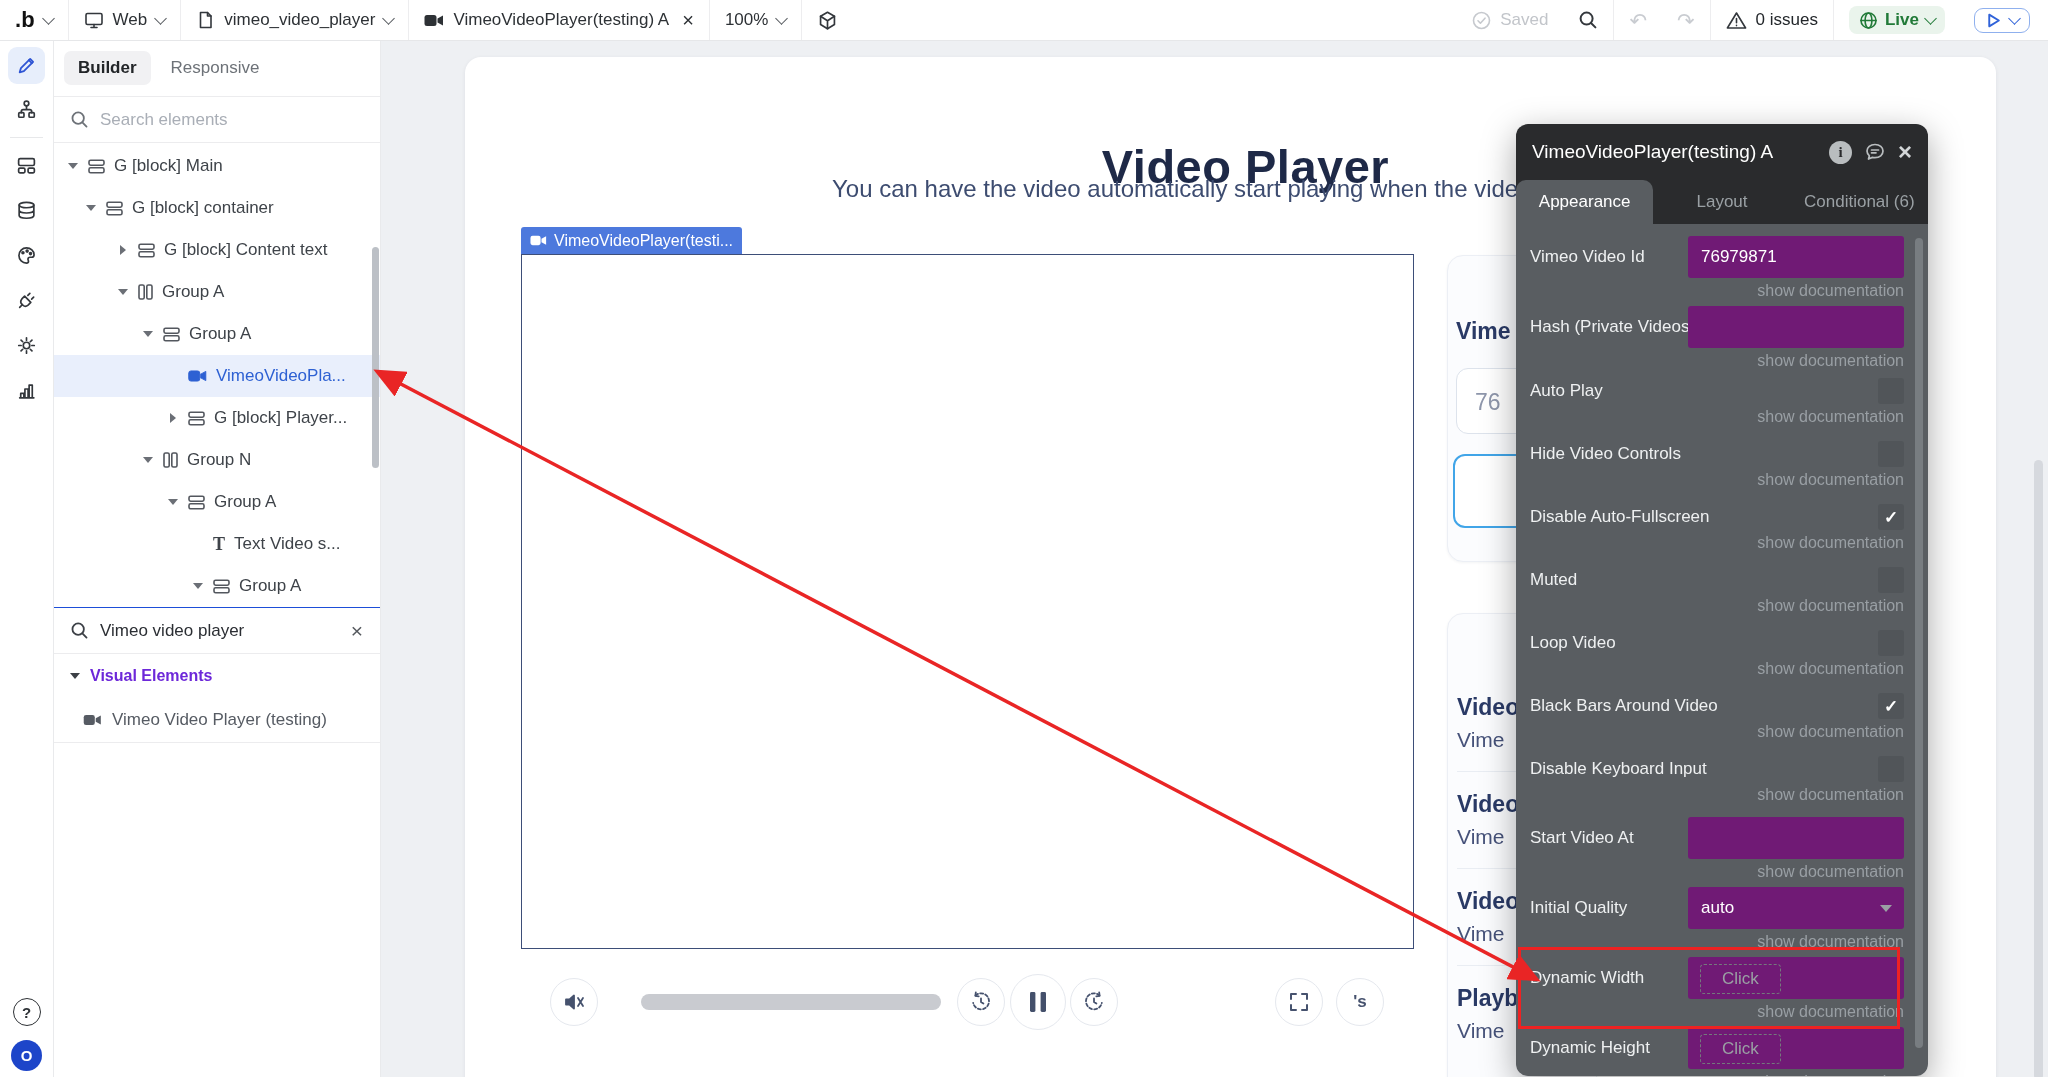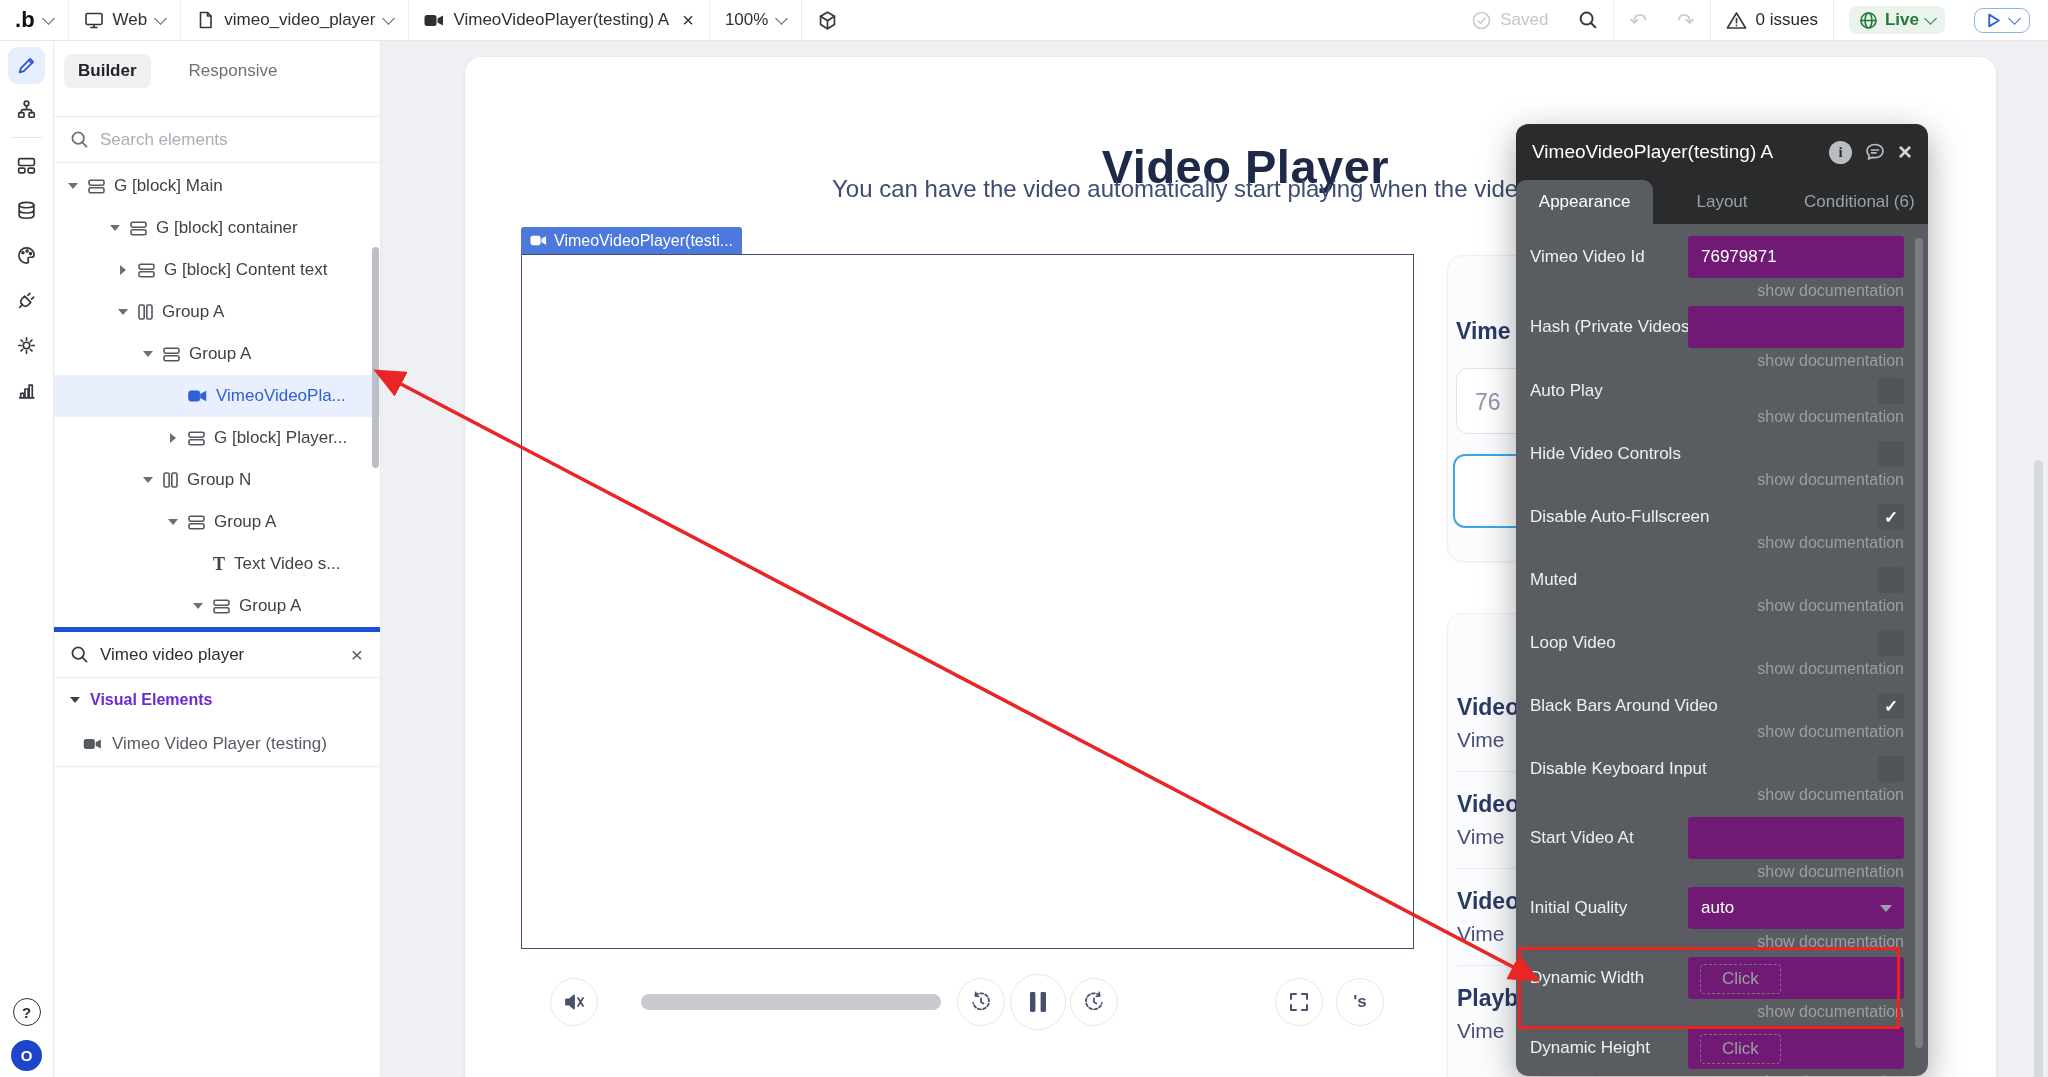--- a/index.html
+++ b/index.html
@@ -24,21 +24,21 @@
   #rail{position:absolute;top:40px;left:0;width:53px;bottom:0;background:#fff;border-right:1px solid #e9eaec;z-index:25}
   .rail-btn{width:37px;height:37px;margin:7px 8px 3px;display:flex;align-items:center;justify-content:center;border-radius:9px;color:#33373c}
   .rail-btn.g2{margin:8px 8px 8px}
   .rail-btn.active{background:#e7eefb}
   .rail-div{height:1px;background:#e7e8ea;margin:9px 10px}
   .rail-bottom{position:absolute;left:0;right:0;bottom:0}
   .help-circle{width:26px;height:26px;border:1.8px solid #2d3135;border-radius:50%;margin:0 auto 14px;display:flex;align-items:center;justify-content:center;font-size:15px;font-weight:700;color:#2d3135}
   .avatar{width:31px;height:31px;border-radius:50%;background:#1d45c9;color:#fff;margin:0 auto 6px;display:flex;align-items:center;justify-content:center;font-size:15px;font-weight:700}
   
   #left-panel{position:absolute;top:40px;left:53px;width:327px;bottom:0;background:#fff;border-right:1px solid #e9eaec;z-index:20}
-  .lp-tabs{height:48px;display:flex;align-items:flex-start;gap:24px;padding:14px 11px;border-bottom:1px solid #ececee}
+  .lp-tabs{height:48px;display:flex;align-items:center;gap:6px;padding:4px 11px;border-bottom:1px solid #ececee}
   .lp-tab{font-size:17px;padding:7px 14px;border-radius:7px;color:#6d7278}
   .lp-tab.active{background:#f1f1f3;color:#222528;font-weight:700}
   .lp-search{height:45px;display:flex;align-items:center;gap:11px;padding:0 17px;border-bottom:1px solid #ececee}
   .lp-search .ph{font-size:17px;color:#a9aeb6}
   .lp-search .val{font-size:17px;color:#2b2e33}
   .lp-x{margin-left:auto;font-size:21px;color:#55595e;line-height:1}
   #tree{position:relative;padding-top:2px}
   .tree-row{display:flex;align-items:center;height:42px;font-size:17px;color:#3e4349;gap:9px;white-space:nowrap}
   .tree-row.selected{background:#e9effc;color:#2e61d3}
   .tarr{width:12px;flex:0 0 12px;display:flex;justify-content:center}
@@ -281,21 +281,21 @@
         <div class="tree-row" style="padding-left: 14px;">
           <span class="tarr down"></span>
           <span class="ticon">
             <svg class="oicon" width="17" height="15" viewBox="0 0 17 15" style="stroke:#53575e">
               <rect x="1" y="1.2" width="15" height="5" rx="1.6"></rect>
               <rect x="1" y="8.8" width="15" height="5" rx="1.6"></rect>
             </svg>
           </span>
           <span>G [block] Main</span>
         </div>
-        <div class="tree-row" style="padding-left: 56px;">
+        <div class="tree-row" style="padding-left: 32px;">
           <span class="tarr down"></span>
           <span class="ticon">
             <svg class="oicon" width="17" height="15" viewBox="0 0 17 15" style="stroke:#53575e">
               <rect x="1" y="1.2" width="15" height="5" rx="1.6"></rect>
               <rect x="1" y="8.8" width="15" height="5" rx="1.6"></rect>
             </svg>
           </span>
           <span>G [block] container</span>
         </div>
         <div class="tree-row" style="padding-left: 64px;">
@@ -380,21 +380,21 @@
           <span class="ticon">
             <svg class="oicon" width="17" height="15" viewBox="0 0 17 15" style="stroke:#53575e">
               <rect x="1" y="1.2" width="15" height="5" rx="1.6"></rect>
               <rect x="1" y="8.8" width="15" height="5" rx="1.6"></rect>
             </svg>
           </span>
           <span>Group A</span>
         </div>
       </div>
     <div id="tree-scrollbar"></div>
-    <div class="lp-search lp-border" style="border-top:5px solid #1d4ed8">
+    <div class="lp-search lp-border" style="border-top:1px solid #1d4ed8">
       <svg class="oicon" width="19" height="19" viewBox="0 0 20 20" style="stroke:#3c4046;stroke-width:1.9">
           <circle cx="8.6" cy="8.6" r="6"></circle>
           <path d="M13 13l4.4 4.4"></path>
         </svg>
       <span class="val">Vimeo video player</span>
       <span class="lp-x">×</span>
     </div>
     <div class="lp-row">
       <span class="ve-arr"></span>
       <span class="ve-title">Visual Elements</span>

